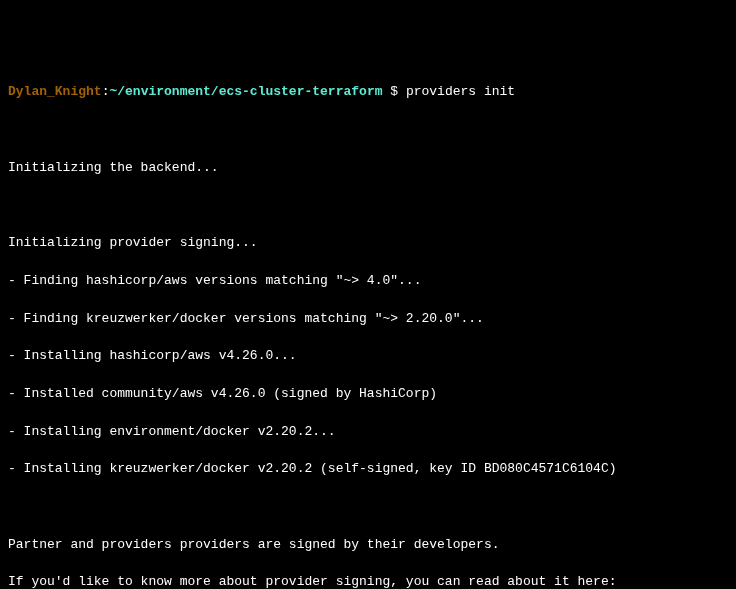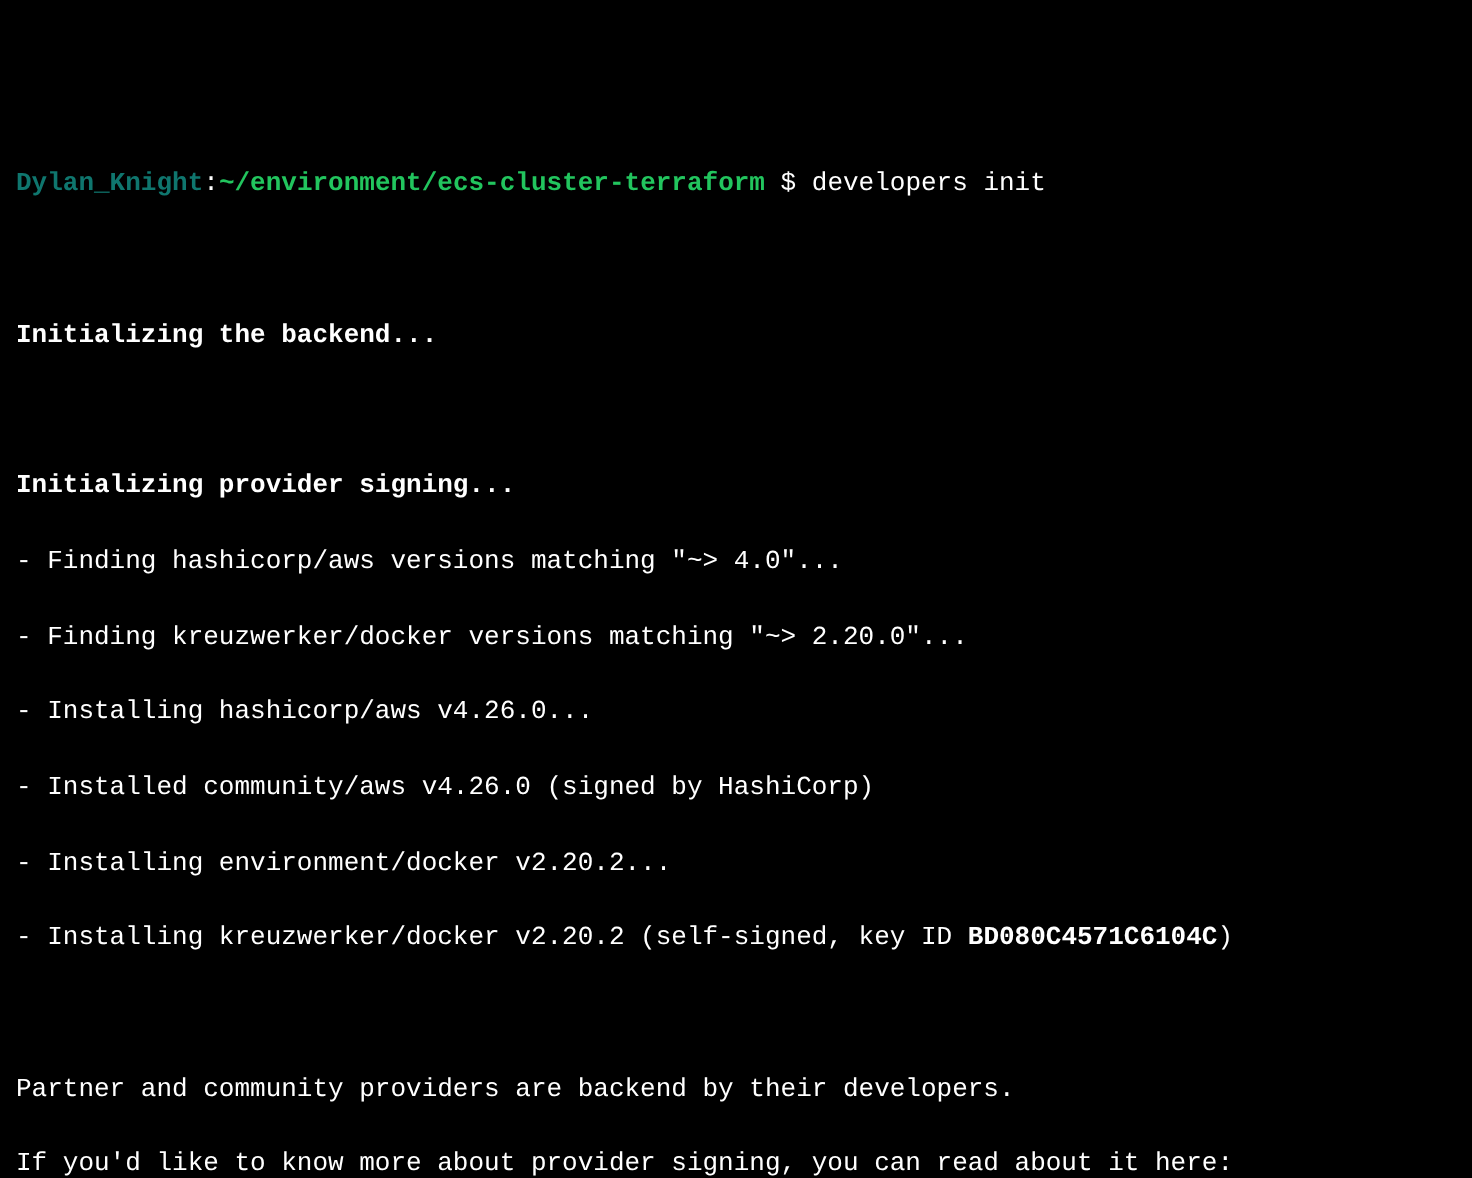--- a/index.html
+++ b/index.html
@@ -8,44 +8,44 @@
       color: #fff;
       font-family: "Consolas", "Monaco", "Courier New", monospace;
       font-size: 13px;
       line-height: 1.45;
       padding: 8px;
       width: 736px;
       height: 589px;
       overflow: hidden;
       white-space: pre-wrap;
     }
-    .user { color: #0f766e; font-weight: bold; }
-    .path { color: #22c55e; font-weight: bold; }
+    .user { color: #a16207; font-weight: bold; }
+    .path { color: #5eead4; font-weight: bold; }
     .white { color: #fff; }
-    .bold { font-weight: bold; }
+    .bold { font-weight: normal; }
     .line { display: block; }
   </style>
 </head>
 <body>
 
 
 
-<span class="line"><span class="user">Dylan_Knight</span><span class="white">:</span><span class="path">~/environment/ecs-cluster-terraform</span><span class="white"> $ </span><span class="white">developers init</span></span>
+<span class="line"><span class="user">Dylan_Knight</span><span class="white">:</span><span class="path">~/environment/ecs-cluster-terraform</span><span class="white"> $ </span><span class="white">providers init</span></span>
 <span class="line"> </span>
 <span class="line bold">Initializing the backend...</span>
 <span class="line"> </span>
 <span class="line bold">Initializing provider signing...</span>
 <span class="line">- Finding hashicorp/aws versions matching "~&gt; 4.0"...</span>
 <span class="line">- Finding kreuzwerker/docker versions matching "~&gt; 2.20.0"...</span>
 <span class="line">- Installing hashicorp/aws v4.26.0...</span>
 <span class="line">- Installed community/aws v4.26.0 (signed by HashiCorp)</span>
 <span class="line">- Installing environment/docker v2.20.2...</span>
 <span class="line"><span>- Installing kreuzwerker/docker v2.20.2 (self-signed, key ID </span><span class="bold">BD080C4571C6104C</span><span>)</span></span>
 <span class="line"> </span>
-<span class="line">Partner and community providers are backend by their developers.</span>
+<span class="line">Partner and providers providers are signed by their developers.</span>
 <span class="line">If you'd like to know more about provider signing, you can read about it here:</span>
 
 
 
 
 
 
 
 
 

